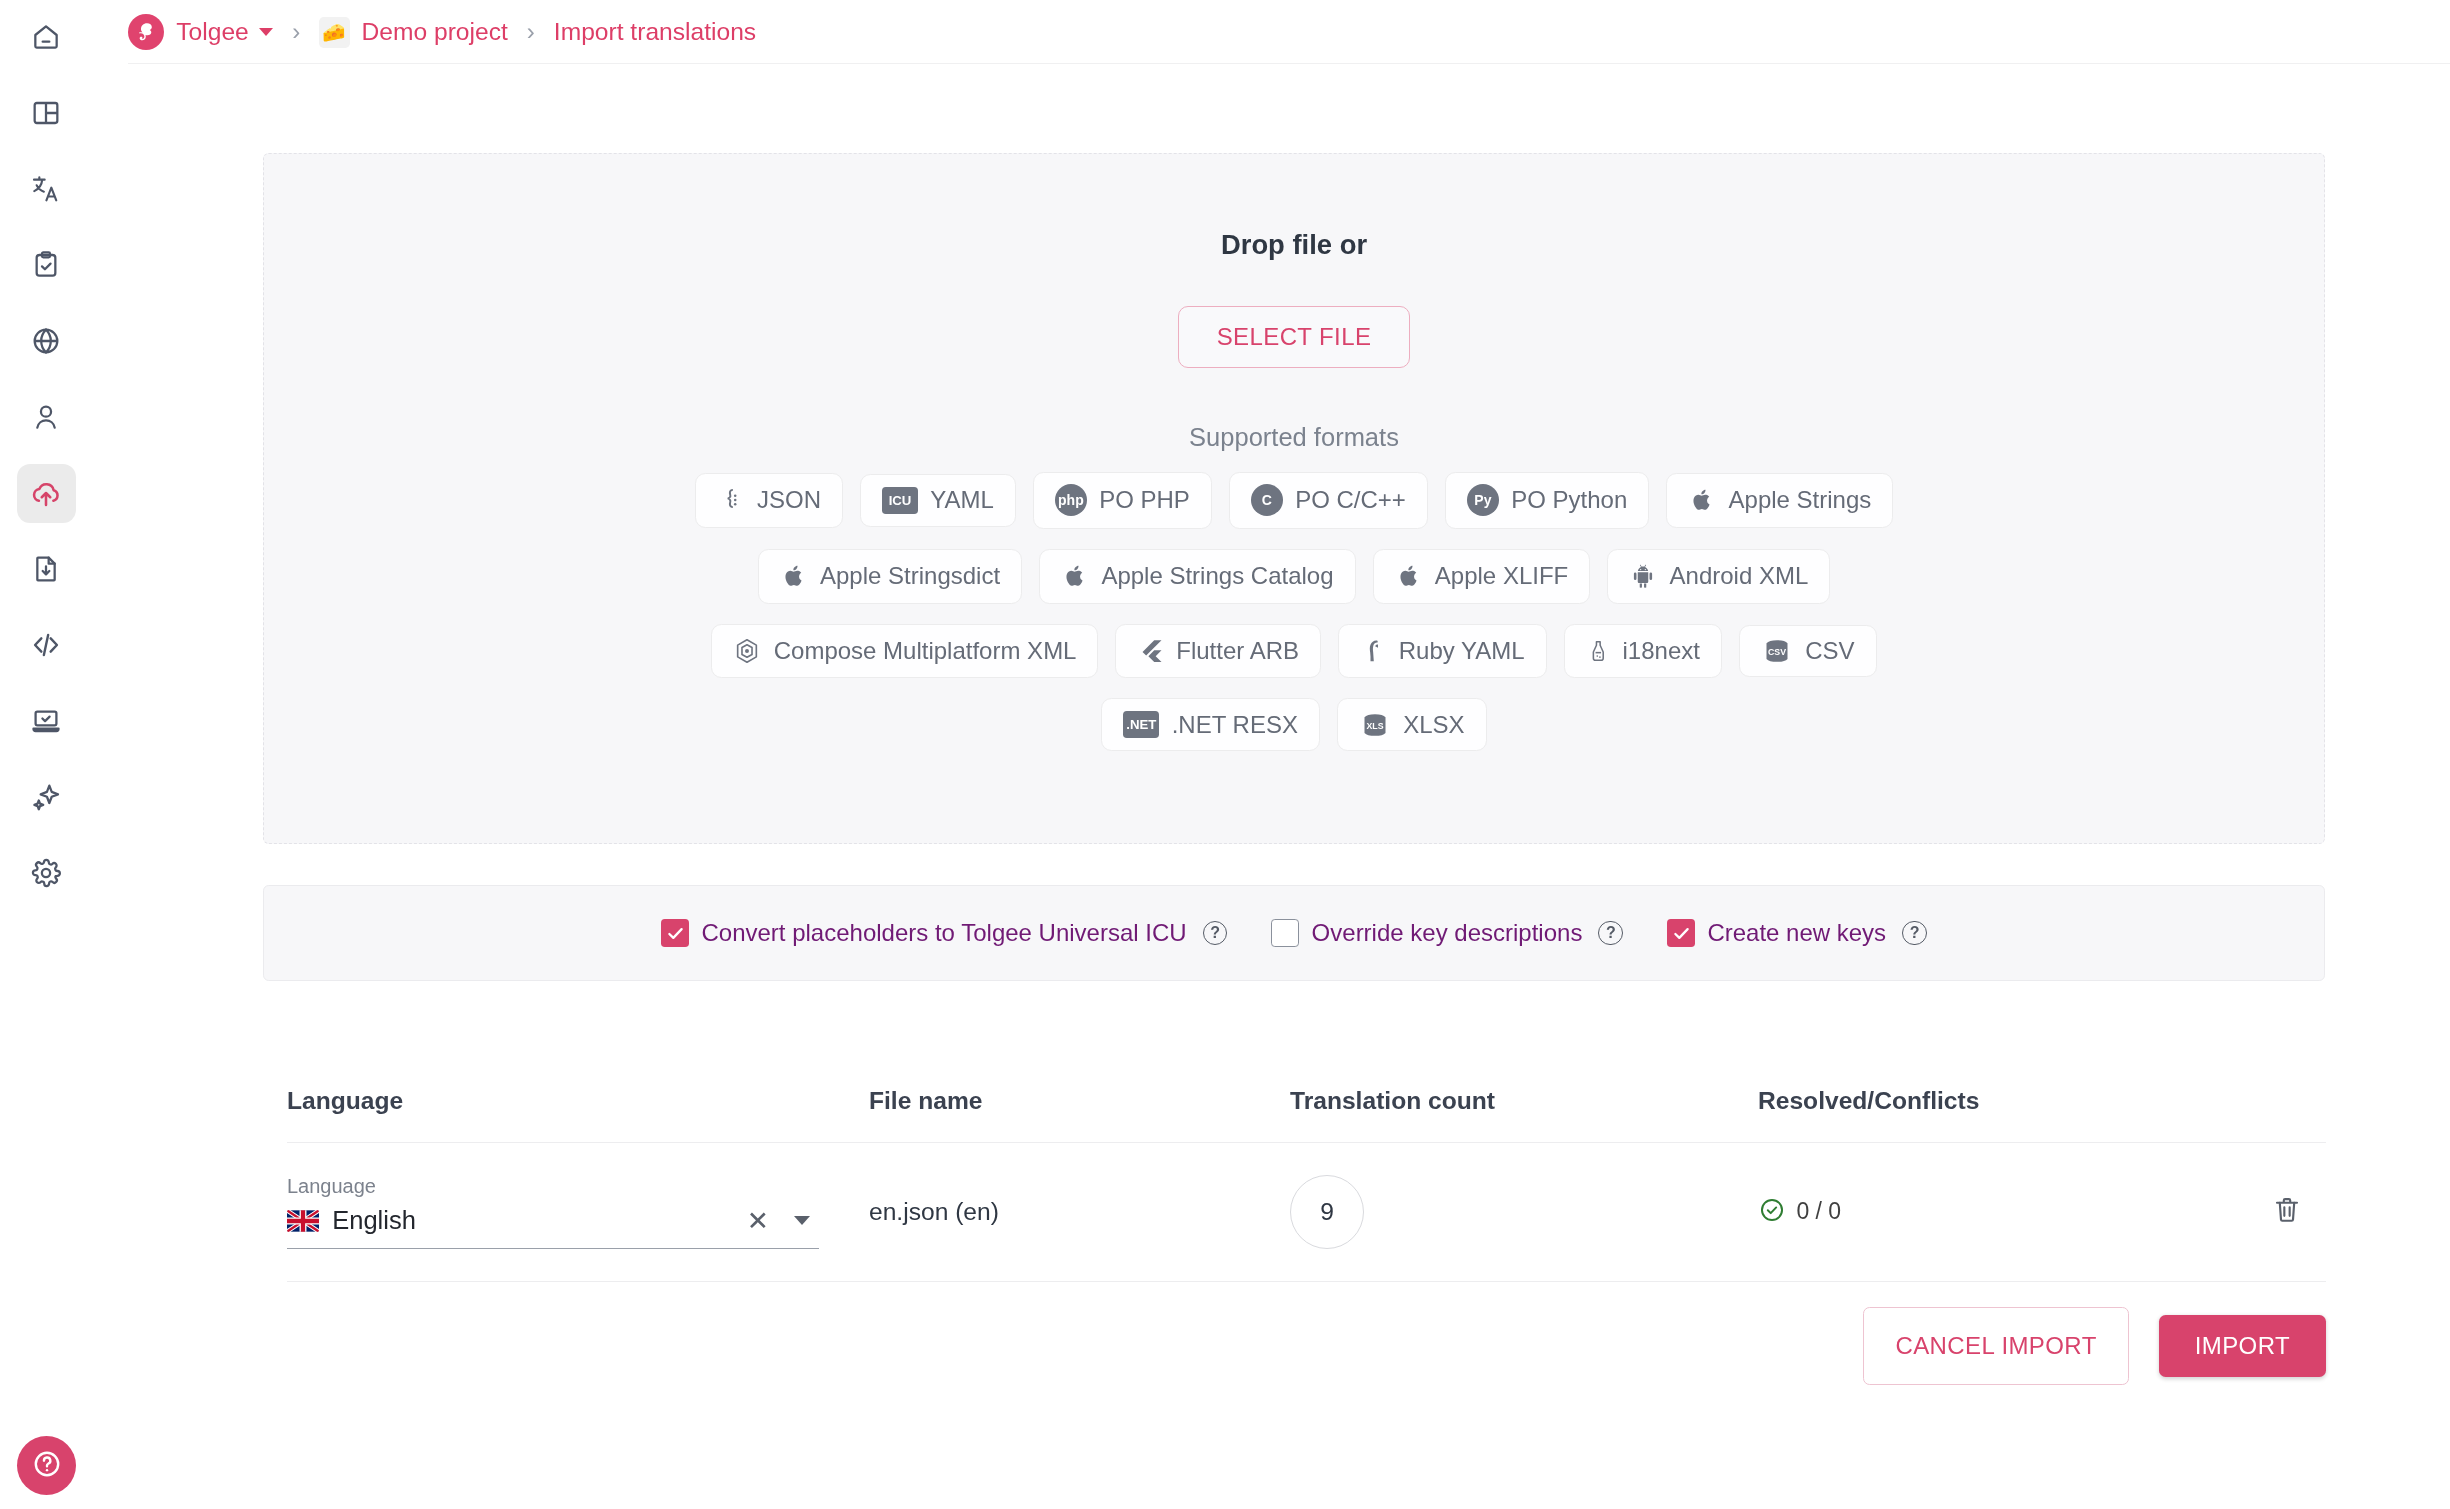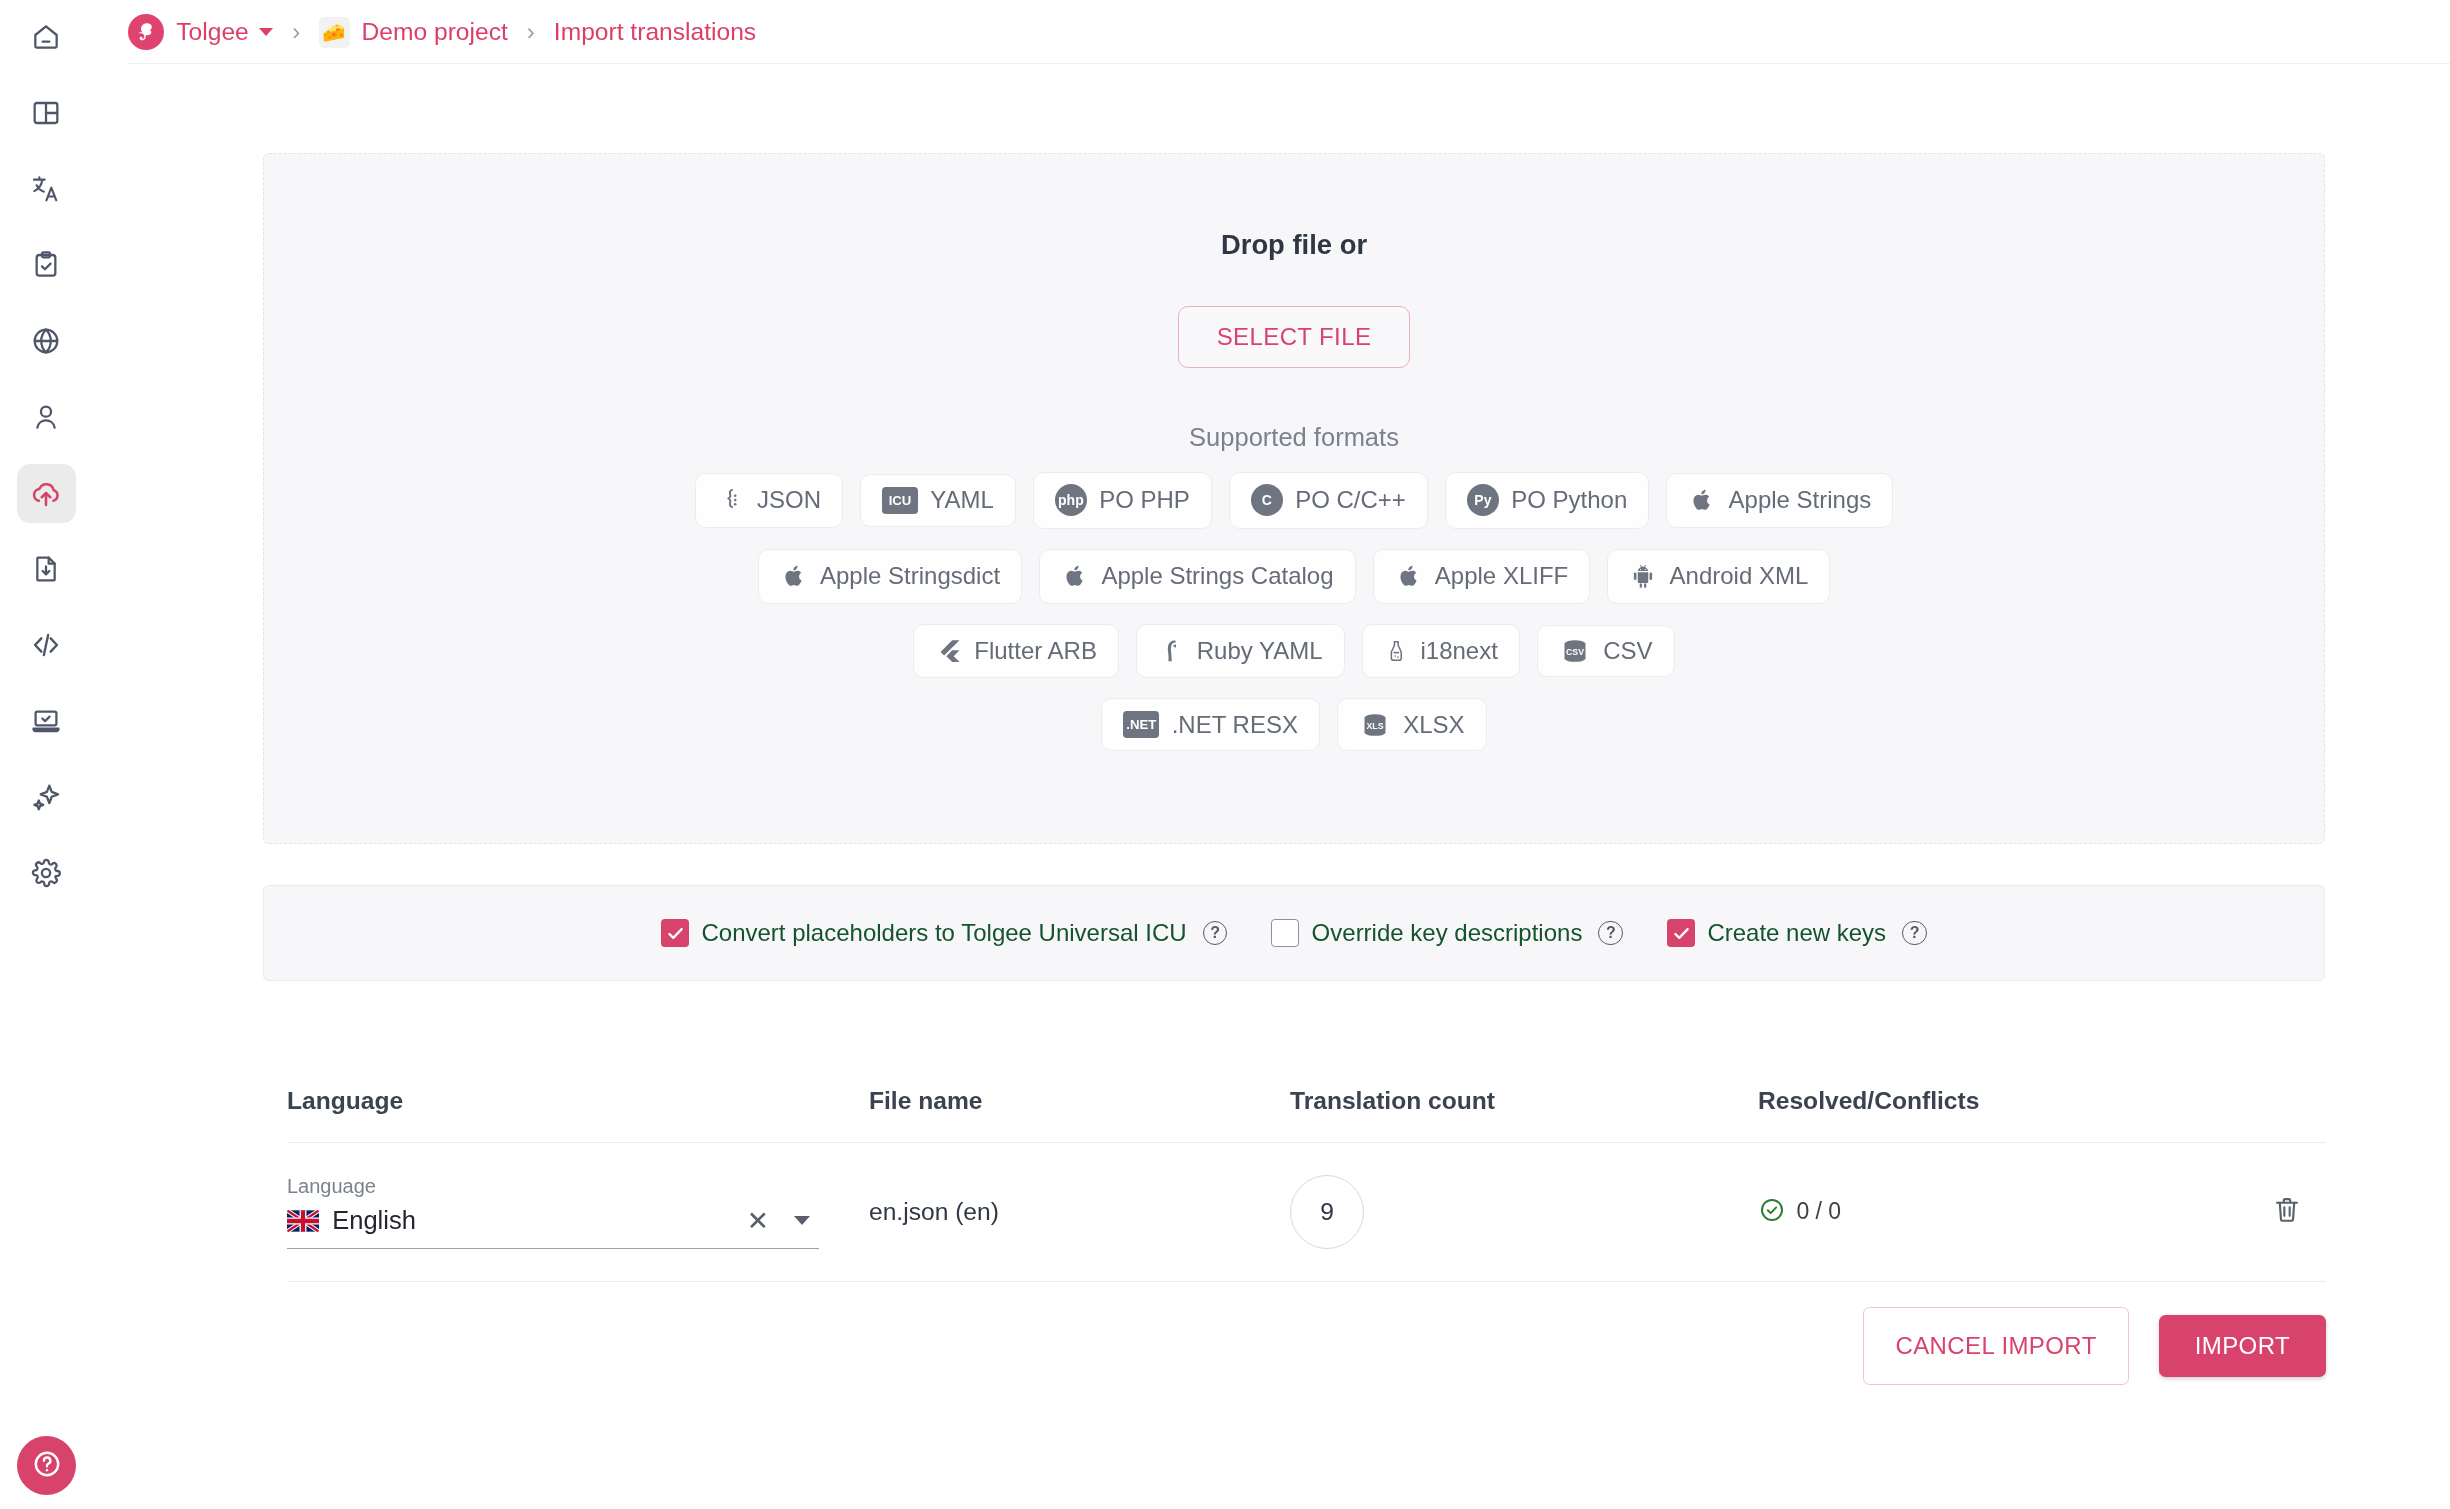--- a/index.html
+++ b/index.html
@@ -129,21 +129,21 @@
     display: flex; align-items: center; justify-content: center;
     gap: 44px;
   }
   .opt { display: flex; align-items: center; gap: 12.3px; cursor: pointer; }
   .cbx {
     width: 28px; height: 28px; border-radius: 3.8px; flex: 0 0 auto;
     display: flex; align-items: center; justify-content: center;
   }
   .cbx.on { background: #d8436c; }
   .cbx.off { background: #fff; border: 1.9px solid #8b919c; }
-  .opt-label { font-size: 24px; color: #14532d; white-space: nowrap; }
+  .opt-label { font-size: 24px; color: #701a75; white-space: nowrap; }
   .qmark {
     width: 24.6px; height: 24.6px; border-radius: 50%;
     border: 1.9px solid #555b66; color: #555b66;
     font-size: 16px; font-weight: bold;
     display: flex; align-items: center; justify-content: center;
     margin-left: 3.8px; cursor: pointer;
   }
 
   
   #table { position: absolute; left: 287px; top: 1059px; width: 2039px; }
@@ -422,20 +422,30 @@
         <div class="fmt-chip">
           <span class="fmt-ico">
             <svg width="28" height="30" viewBox="0 0 24 24" fill="#6e7480">
               <path d="M7.5 8.8h9V17a1 1 0 0 1-1 1h-7a1 1 0 0 1-1-1zM5.3 9a1.1 1.1 0 0 1 1.1 1.1v4.3a1.1 1.1 0 1 1-2.2 0v-4.3A1.1 1.1 0 0 1 5.3 9zM18.7 9a1.1 1.1 0 0 1 1.1 1.1v4.3a1.1 1.1 0 1 1-2.2 0v-4.3A1.1 1.1 0 0 1 18.7 9zM9.2 18.4h1.9v2.4a1 1 0 1 1-1.9 0zM12.9 18.4h1.9v2.4a1 1 0 1 1-1.9 0zM16.4 7.8H7.6c.2-1.6 1.2-2.9 2.7-3.6l-.9-1.5a.3.3 0 0 1 .5-.3l1 1.6c.4-.1.8-.2 1.1-.2s.8.1 1.1.2l1-1.6a.3.3 0 0 1 .5.3l-.9 1.5c1.5.7 2.5 2 2.7 3.6zM10 5.9a.55.55 0 1 0 0 1.1.55.55 0 0 0 0-1.1zm4 0a.55.55 0 1 0 0 1.1.55.55 0 0 0 0-1.1z"></path>
             </svg>
           </span>
           <span>Android XML</span>
         </div>
       </div>
       <div class="fmt-row">
+        <div class="fmt-chip">
+          <span class="fmt-ico">
+            <svg width="28" height="30" viewBox="0 0 24 24" fill="none" stroke="#6e7480" stroke-width="1.4" stroke-linejoin="round">
+              <path d="M12 2.4 20 7v10l-8 4.6L4 17V7z"></path>
+              <path d="M12 6.6 16.3 9v6L12 17.4 7.7 15V9z"></path>
+              <circle cx="12" cy="12" r="1.7" fill="#6e7480" stroke="none"></circle>
+            </svg>
+          </span>
+          <span>Compose Multiplatform XML</span>
+        </div>
         <div class="fmt-chip">
           <span class="fmt-ico">
             <svg width="26.5" height="30" viewBox="0 0 24 24" fill="#6e7480">
               <path d="M15.6 2.2 5 12.8l3.3 3.3L22.2 2.2zM15.6 11.4l-5.3 5.3 5.3 5.3h6.6l-5.3-5.3 5.3-5.3z"></path>
             </svg>
           </span>
           <span>Flutter ARB</span>
         </div>
         <div class="fmt-chip">
           <span class="fmt-ico">

